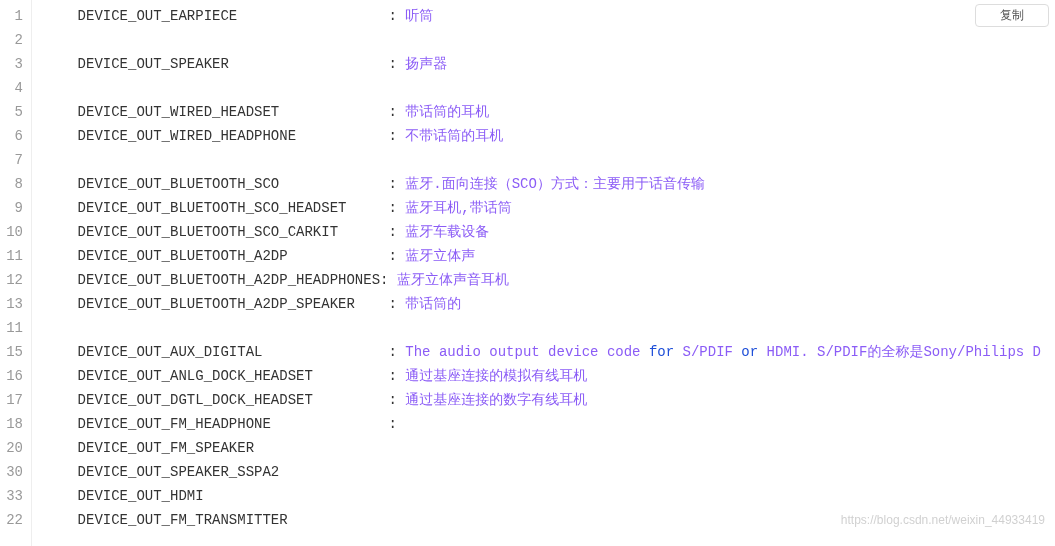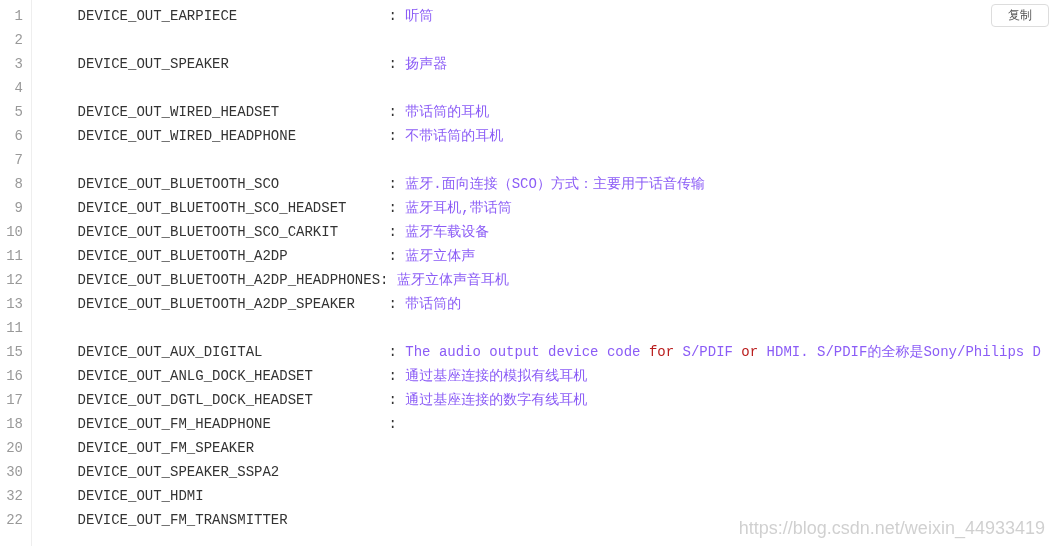--- a/index.html
+++ b/index.html
@@ -38,40 +38,40 @@
     padding: 4px 0 4px 12px;
     white-space: pre;
     overflow: hidden;
   }
   .code .line {
     height: 24px;
   }
   .tok-id   { color: #333; text-align: center; }
   .tok-pun  { color: #333; }
   .tok-txt  { color: #8b5cf6; }
-  .tok-kw   { color: #b91c1c; }
+  .tok-kw   { color: #1d4ed8; }
   .copy-btn {
     position: absolute;
     top: 4px;
     right: 6px;
     background: #fff;
     border: 1px solid #ddd;
     border-radius: 4px;
-    padding: 2px 16px;
+    padding: 2px 24px;
     font-size: 12px;
     font-family: -apple-system, "PingFang SC", "Microsoft YaHei", sans-serif;
     color: #555;
     cursor: pointer;
   }
   .watermark {
     position: absolute;
-    bottom: 6px;
+    bottom: 14px;
     right: 10px;
     font-family: -apple-system, "PingFang SC", "Microsoft YaHei", sans-serif;
-    font-size: 18px;
+    font-size: 12px;
     color: rgba(150,150,150,0.45);
     pointer-events: none;
   }
 </style>
 </head>
 <body>
 
 <div class="code-block">
 
   <button class="copy-btn">复制</button>
@@ -90,20 +90,20 @@
       <span class="ln">11</span>
       <span class="ln">12</span>
       <span class="ln">13</span>
       <span class="ln">11</span>
       <span class="ln">15</span>
       <span class="ln">16</span>
       <span class="ln">17</span>
       <span class="ln">18</span>
       <span class="ln">20</span>
       <span class="ln">30</span>
-      <span class="ln">32</span>
+      <span class="ln">33</span>
       <span class="ln">22</span>
     </div>
 
   <div class="code" id="code"><div class="line"><span>    </span><span class="tok-id">DEVICE_OUT_EARPIECE                  </span><span class="tok-pun">: </span><span class="tok-txt">听筒</span></div><div class="line">&nbsp;</div><div class="line"><span>    </span><span class="tok-id">DEVICE_OUT_SPEAKER                   </span><span class="tok-pun">: </span><span class="tok-txt">扬声器</span></div><div class="line">&nbsp;</div><div class="line"><span>    </span><span class="tok-id">DEVICE_OUT_WIRED_HEADSET             </span><span class="tok-pun">: </span><span class="tok-txt">带话筒的耳机</span></div><div class="line"><span>    </span><span class="tok-id">DEVICE_OUT_WIRED_HEADPHONE           </span><span class="tok-pun">: </span><span class="tok-txt">不带话筒的耳机</span></div><div class="line">&nbsp;</div><div class="line"><span>    </span><span class="tok-id">DEVICE_OUT_BLUETOOTH_SCO             </span><span class="tok-pun">: </span><span class="tok-txt">蓝牙.面向连接（SCO）方式：主要用于话音传输</span></div><div class="line"><span>    </span><span class="tok-id">DEVICE_OUT_BLUETOOTH_SCO_HEADSET     </span><span class="tok-pun">: </span><span class="tok-txt">蓝牙耳机,带话筒</span></div><div class="line"><span>    </span><span class="tok-id">DEVICE_OUT_BLUETOOTH_SCO_CARKIT      </span><span class="tok-pun">: </span><span class="tok-txt">蓝牙车载设备</span></div><div class="line"><span>    </span><span class="tok-id">DEVICE_OUT_BLUETOOTH_A2DP            </span><span class="tok-pun">: </span><span class="tok-txt">蓝牙立体声</span></div><div class="line"><span>    </span><span class="tok-id">DEVICE_OUT_BLUETOOTH_A2DP_HEADPHONES</span><span class="tok-pun">: </span><span class="tok-txt">蓝牙立体声音耳机</span></div><div class="line"><span>    </span><span class="tok-id">DEVICE_OUT_BLUETOOTH_A2DP_SPEAKER    </span><span class="tok-pun">: </span><span class="tok-txt">带话筒的</span></div><div class="line">&nbsp;</div><div class="line"><span>    </span><span class="tok-id">DEVICE_OUT_AUX_DIGITAL               </span><span class="tok-pun">: </span><span class="tok-txt">The audio output device code </span><span class="tok-kw">for</span><span class="tok-txt"> S/PDIF </span><span class="tok-kw">or</span><span class="tok-txt"> HDMI. S/PDIF的全称是Sony/Philips D</span></div><div class="line"><span>    </span><span class="tok-id">DEVICE_OUT_ANLG_DOCK_HEADSET         </span><span class="tok-pun">: </span><span class="tok-txt">通过基座连接的模拟有线耳机</span></div><div class="line"><span>    </span><span class="tok-id">DEVICE_OUT_DGTL_DOCK_HEADSET         </span><span class="tok-pun">: </span><span class="tok-txt">通过基座连接的数字有线耳机</span></div><div class="line"><span>    </span><span class="tok-id">DEVICE_OUT_FM_HEADPHONE              </span><span class="tok-pun">:</span></div><div class="line"><span>    </span><span class="tok-id">DEVICE_OUT_FM_SPEAKER</span></div><div class="line"><span>    </span><span class="tok-id">DEVICE_OUT_SPEAKER_SSPA2</span></div><div class="line"><span>    </span><span class="tok-id">DEVICE_OUT_HDMI</span></div><div class="line"><span>    </span><span class="tok-id">DEVICE_OUT_FM_TRANSMITTER</span></div></div>
 
   <div class="watermark">https://blog.csdn.net/weixin_44933419</div>
 </div>
 
 </body></html>

